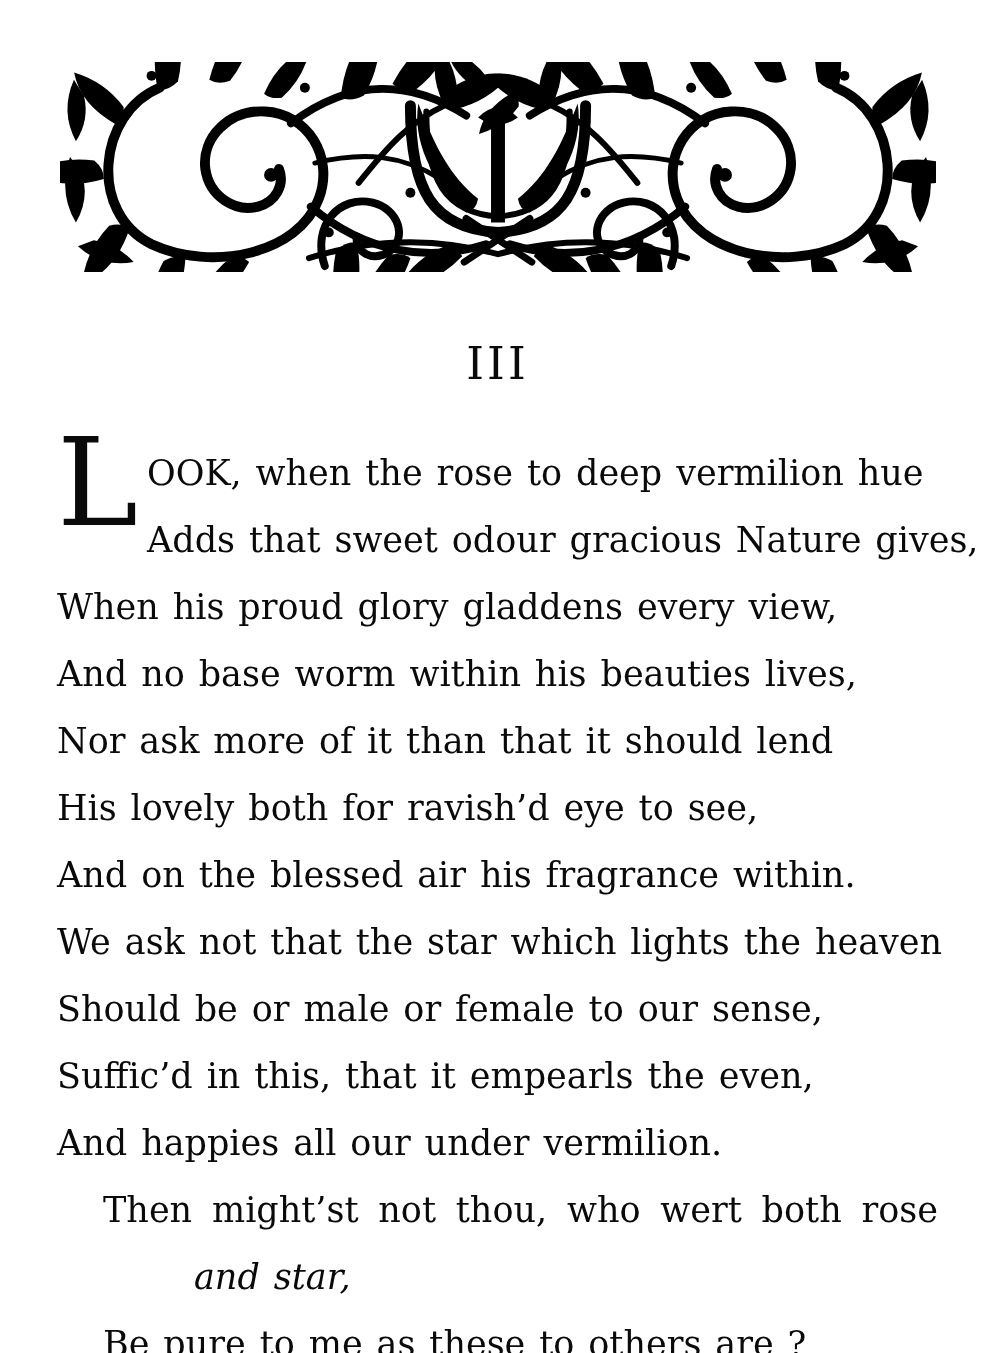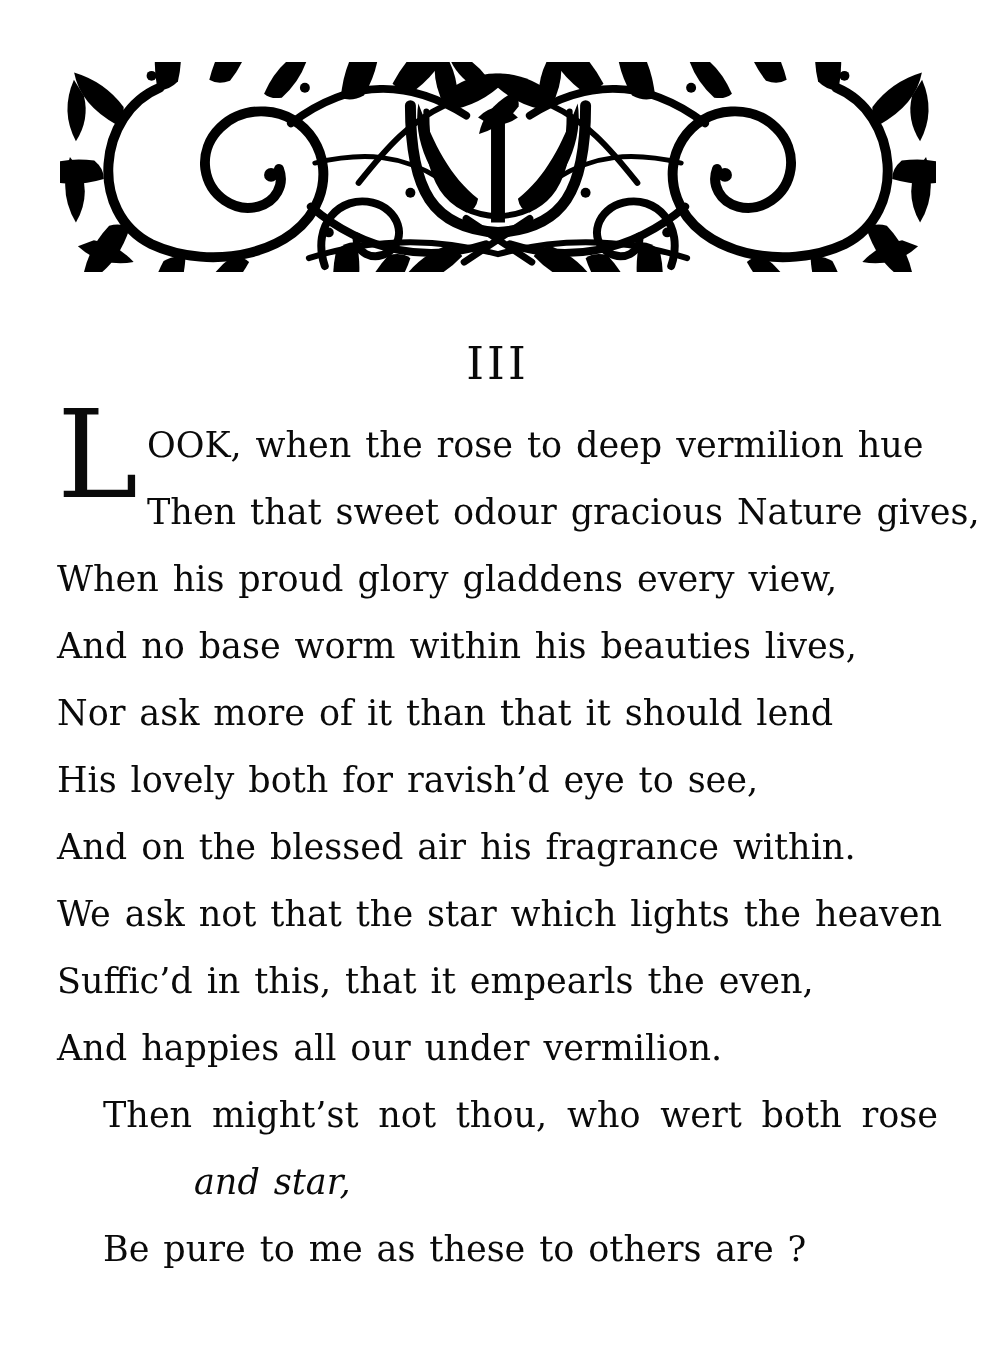--- a/index.html
+++ b/index.html
@@ -32,21 +32,21 @@
     width: 881px;
     font-size: 35px;
     line-height: 51px;
     word-spacing: 0.08em;
   }
   .poem-number {
     text-align: center;
     font-size: 45px;
     line-height: 48px;
     letter-spacing: 3px;
-    margin-bottom: 16px;
+    margin-bottom: 44px;
   }
   .opening {
     display: flow-root;
   }
   .dropcap {
     float: left;
     font-size: 122px;
     line-height: 96px;
     margin: 3px 9px 0 0;
   }
@@ -123,29 +123,30 @@
     <path class="st" stroke-width="7" d="M408 158 L474 202 M472 158 L406 202"></path>
     <path class="st" stroke-width="6" d="M250 198 Q 345 168 440 194 Q 535 168 630 198"></path>
   </svg>
 
   <div class="poem">
     <div class="poem-number">III</div>
 
     <div class="opening">
       <span class="dropcap">L</span>
       <div class="line">OOK, when the rose to deep vermilion hue</div>
-      <div class="line">Then that sweet odour gracious Nature gives,</div>
+      <div class="line">Adds that sweet odour gracious Nature gives,</div>
     </div>
 
     <div class="line">When his proud glory gladdens every view,</div>
     <div class="line">And no base worm within his beauties lives,</div>
     <div class="line">Nor ask more of it than that it should lend</div>
     <div class="line">His lovely both for ravish’d eye to see,</div>
     <div class="line">And on the blessed air his fragrance within.</div>
     <div class="line">We ask not that the star which lights the heaven</div>
+    <div class="line">Should be or male or female to our sense,</div>
     <div class="line">Suffic’d in this, that it empearls the even,</div>
     <div class="line">And happies all our under vermilion.</div>
 
     <div class="line envoi-1">Then might’st not thou, who wert both rose</div>
     <div class="line envoi-2">and star,</div>
     <div class="line envoi-3">Be pure to me as these to others are ?</div>
   </div>
 
 </div>
 

